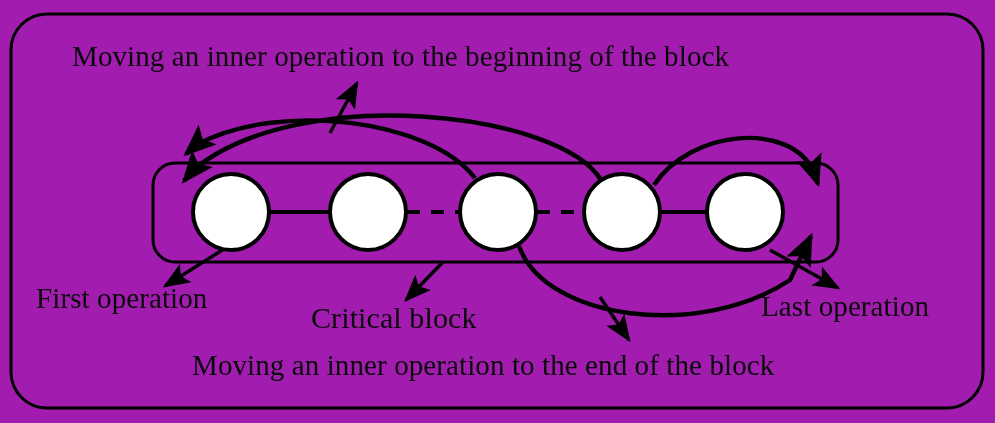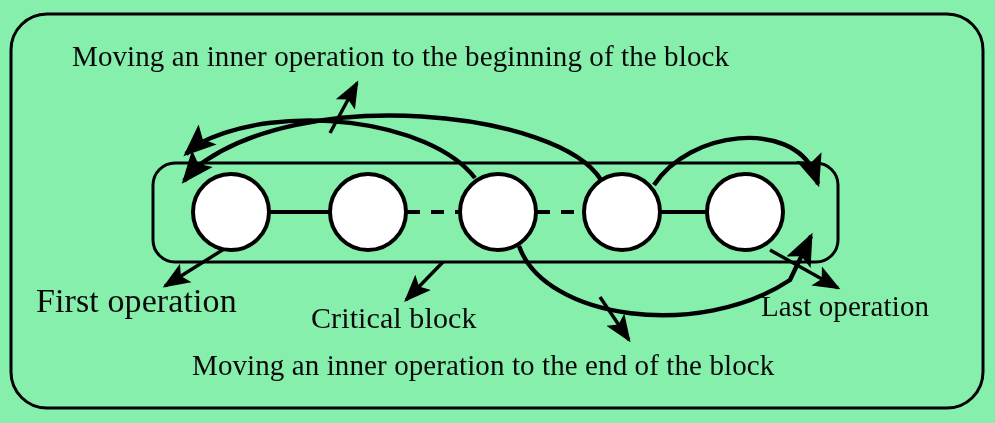--- a/index.html
+++ b/index.html
@@ -5,21 +5,21 @@
 <style>
   html, body {
     margin: 0;
     padding: 0;
     background: #ffffff;
   }
   #figure-root {
     position: relative;
     width: 995px;
     height: 423px;
-    background: #86efac;
+    background: #a21caf;
     font-family: "Liberation Serif", "DejaVu Serif", serif;
     overflow: hidden;
   }
   #figure-svg {
     position: absolute;
     left: 0;
     top: 0;
     width: 995px;
     height: 423px;
   }
@@ -38,21 +38,21 @@
     font-size: 29px;
   }
   #label-bottom {
     left: 192px;
     top: 351px;
     font-size: 29px;
   }
   #label-first {
     left: 36px;
     top: 284px;
-    font-size: 34px;
+    font-size: 29px;
   }
   #label-critical {
     left: 311px;
     top: 303px;
     font-size: 30px;
   }
   #label-last {
     left: 761px;
     top: 292px;
     font-size: 29px;

